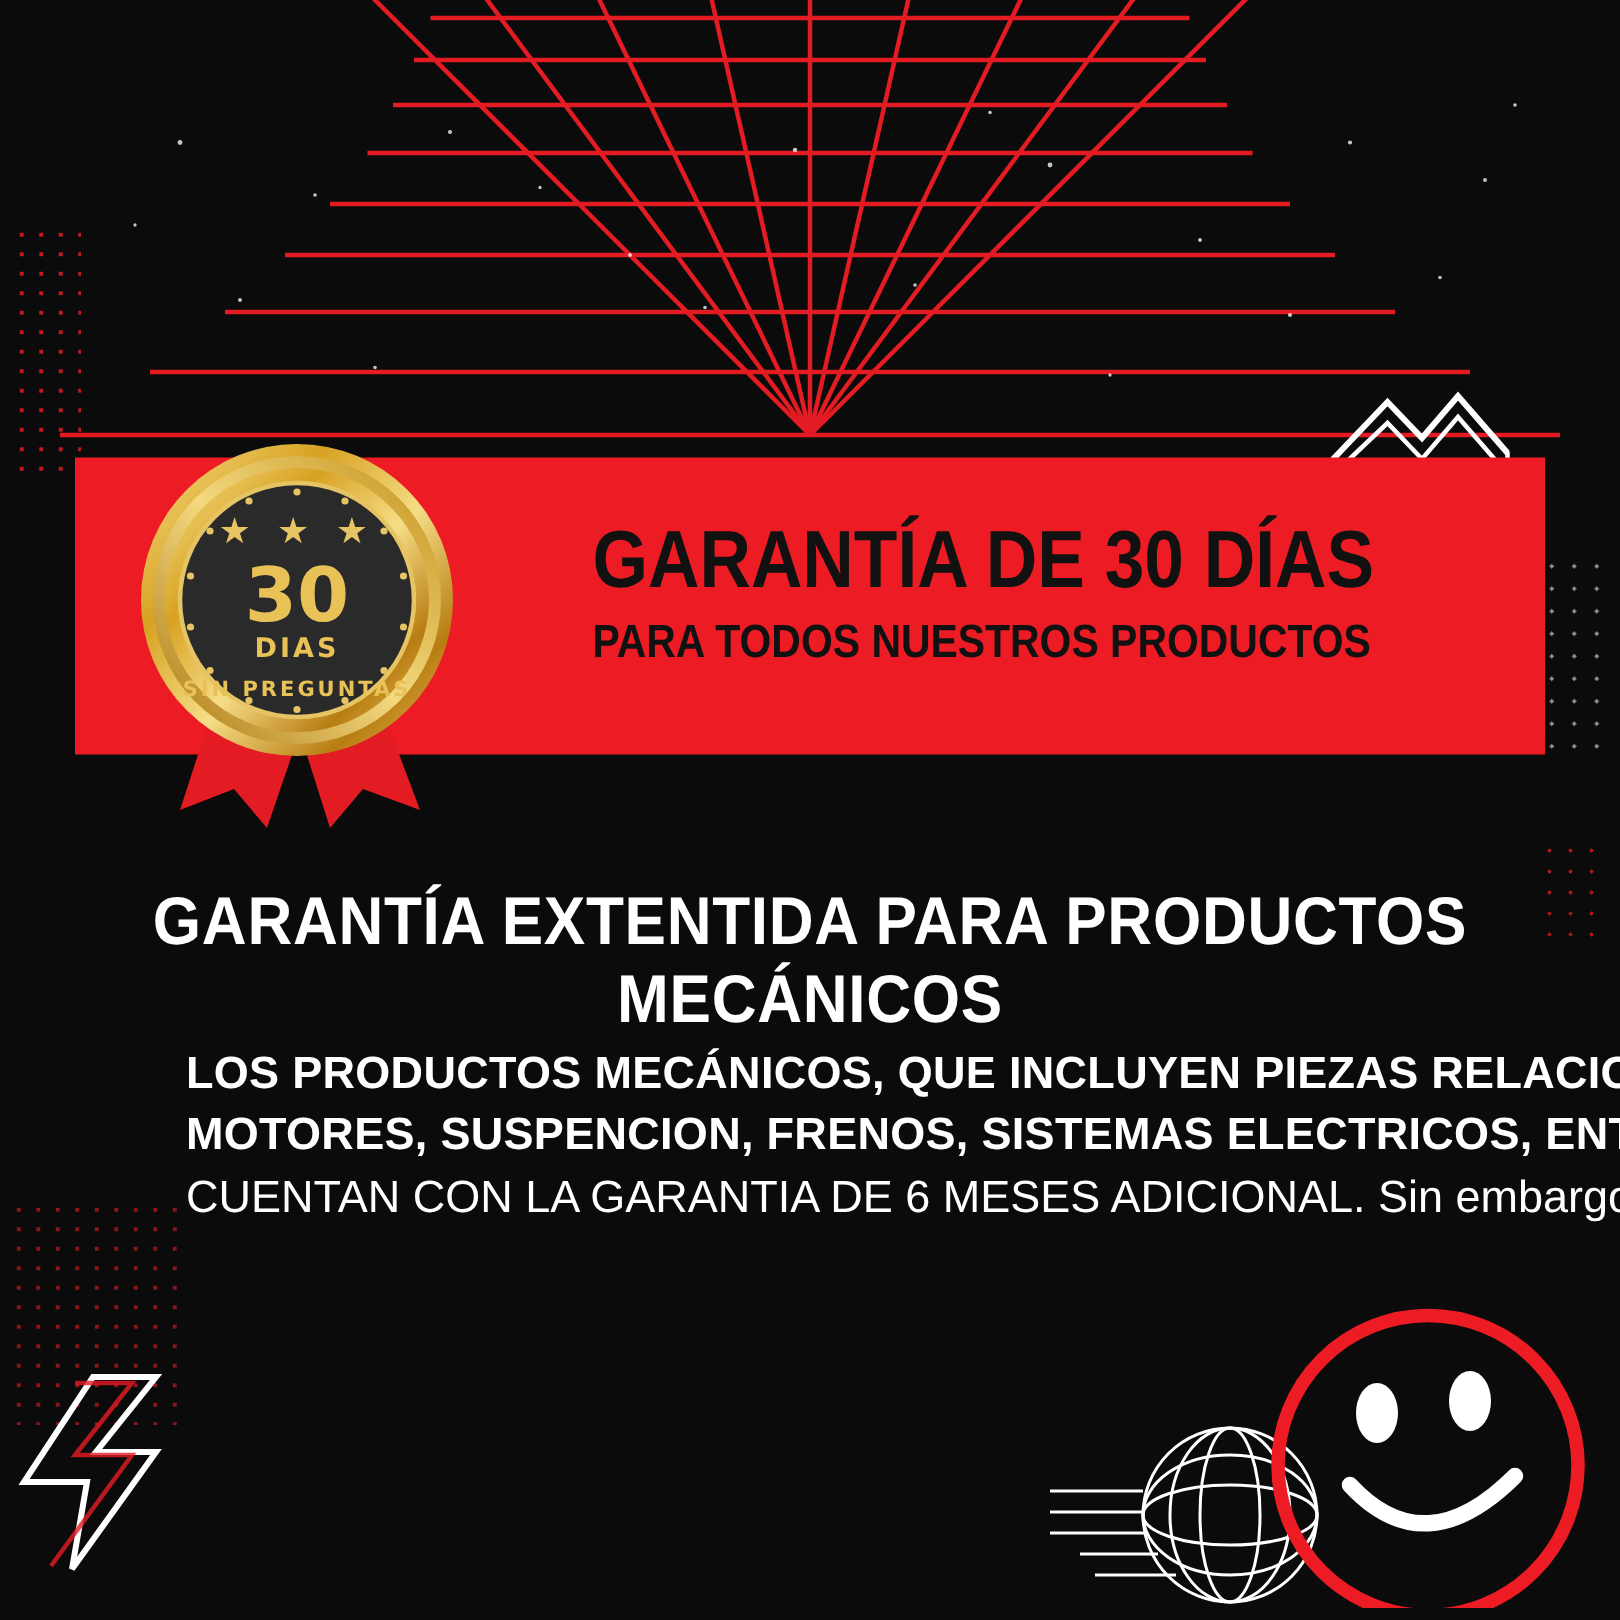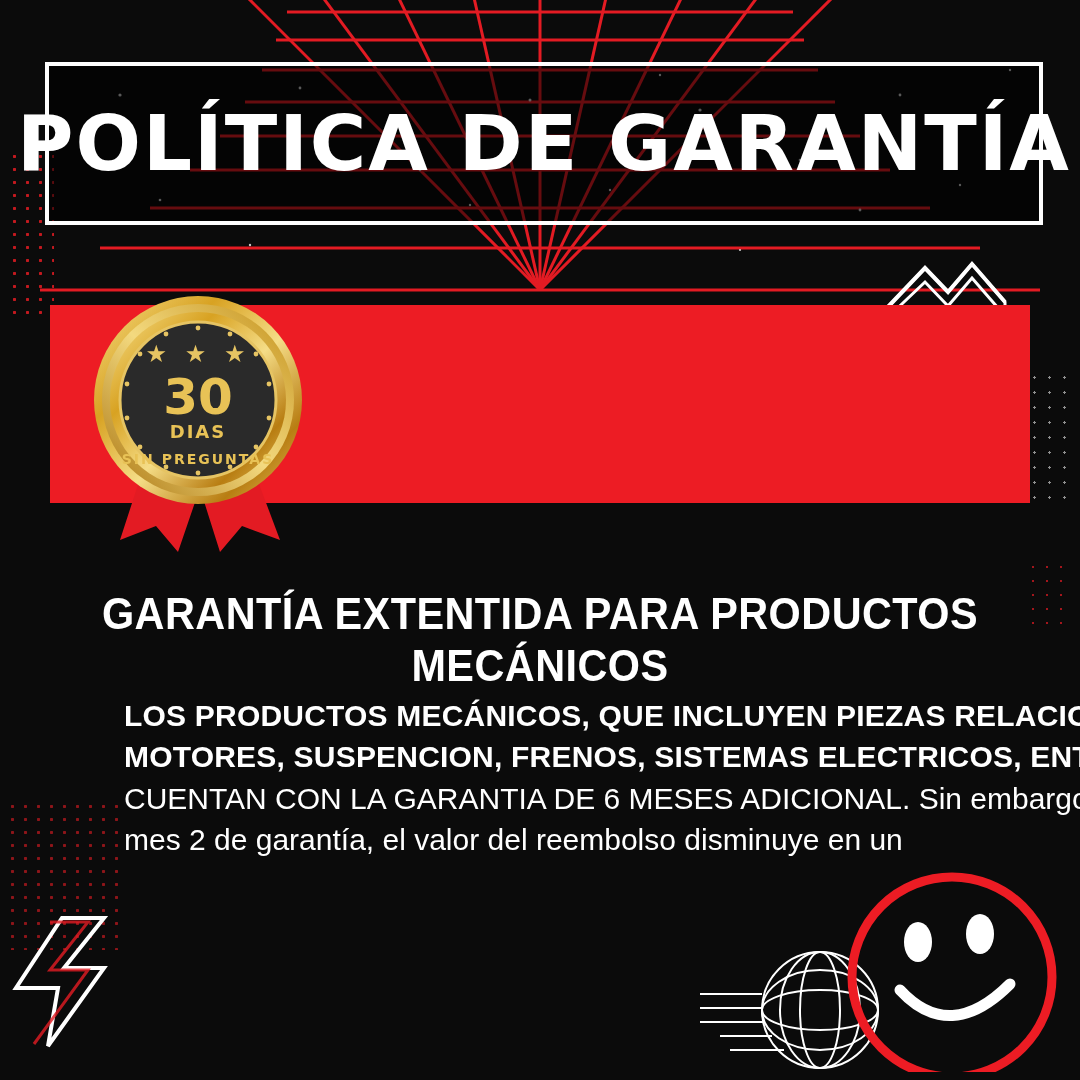--- a/index.html
+++ b/index.html
@@ -299,26 +299,27 @@
     </svg>
 
     <svg class="smiley" viewBox="0 0 230 200">
       <circle cx="120" cy="105" r="100" fill="none" stroke="#ed1c24" stroke-width="9"></circle>
       <ellipse cx="86" cy="70" rx="14" ry="20" fill="#ffffff"></ellipse>
       <ellipse cx="148" cy="62" rx="14" ry="20" fill="#ffffff"></ellipse>
       <path d="M68 118 Q118 172 178 112" fill="none" stroke="#ffffff" stroke-width="11" stroke-linecap="round"></path>
     </svg>
   </div>
 
-  <div class="title-box">
-    <div class="title-text">POLÍTICA DE GARANTÍA</div>
-  </div>
 
   <div class="red-banner"></div>
 
+  <div class="banner-texts">
+    <div class="banner-title">GARANTÍA DE 30 DÍAS</div>
+    <div class="banner-sub">PARA TODOS NUESTROS PRODUCTOS</div>
+  </div>
 
   <div class="badge-wrap">
     <svg viewBox="0 0 240 270" width="240" height="270">
       <defs>
         <linearGradient id="gold" x1="0" y1="0" x2="1" y2="1">
           <stop offset="0%" stop-color="#f7e08a"></stop>
           <stop offset="30%" stop-color="#d8a222"></stop>
           <stop offset="55%" stop-color="#f5dd87"></stop>
           <stop offset="80%" stop-color="#b87d12"></stop>
           <stop offset="100%" stop-color="#e8c560"></stop>
@@ -367,16 +368,15 @@
   </div>
 
   <div class="headline">
     <span>GARANTÍA EXTENTIDA PARA PRODUCTOS MECÁNICOS</span>
   </div>
 
   <div class="body-copy">
     <span class="ln caps">LOS PRODUCTOS MECÁNICOS, QUE INCLUYEN PIEZAS RELACIONADAS CON</span>
     <span class="ln caps">MOTORES, SUSPENCION, FRENOS, SISTEMAS ELECTRICOS, ENTRE OTROS,</span>
     <span class="ln">CUENTAN CON LA GARANTIA DE 6 MESES ADICIONAL. Sin embargo, a partir del</span>
-    <span class="ln norm">mes 2 de garantía, el valor del reembolso disminuye en un</span>
   </div>
 
 </div>
 
 </body></html>

